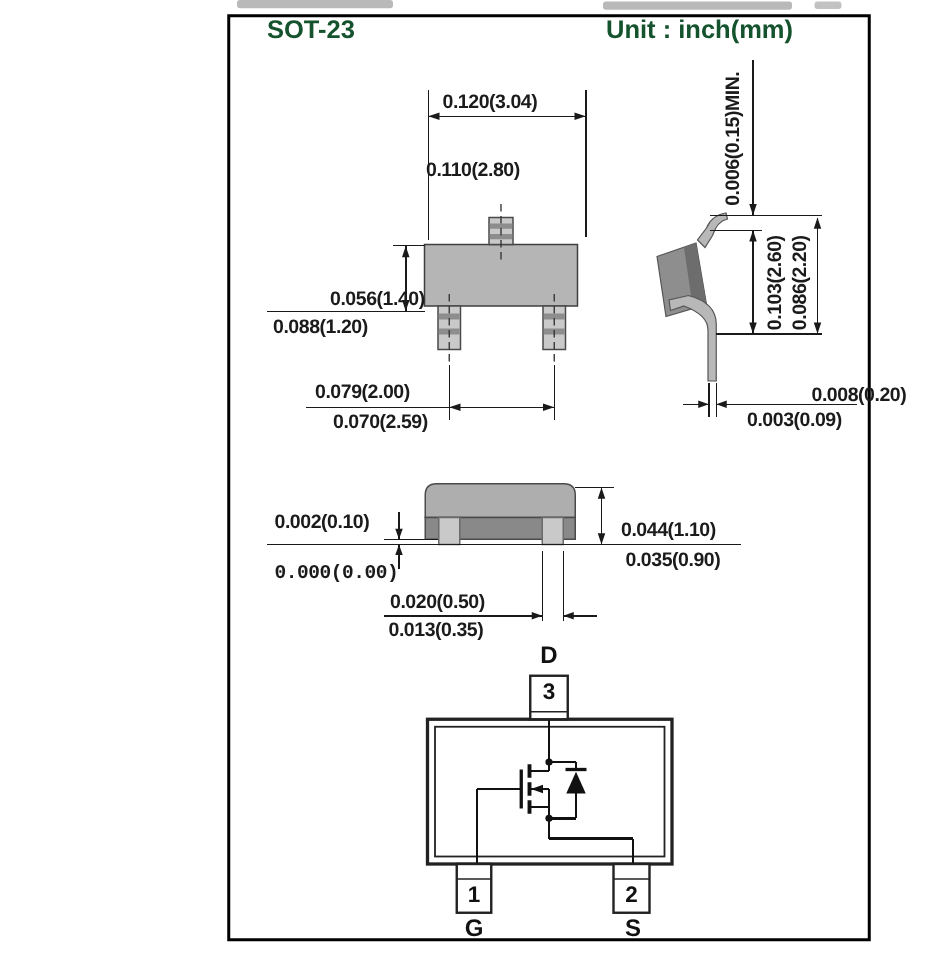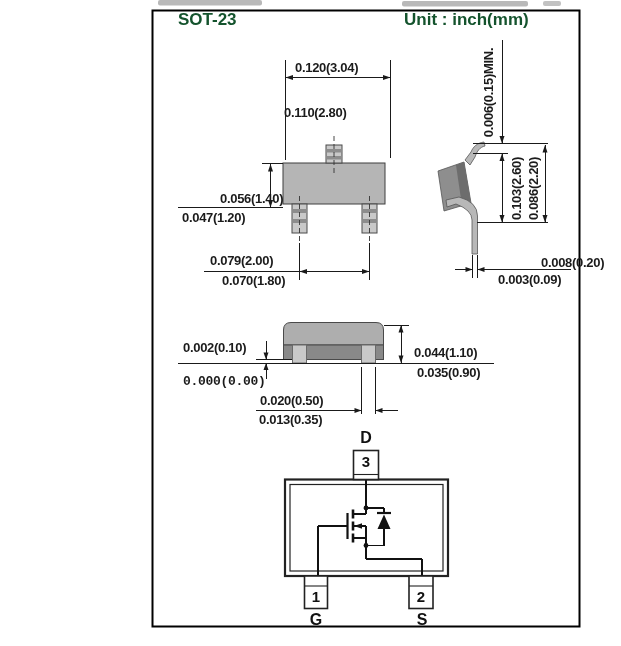--- a/index.html
+++ b/index.html
@@ -186,23 +186,23 @@
       </g>
     </g>
   </svg>
 
   <div class="big" style="left:178px;top:11px;">SOT-23</div>
   <div class="big" style="left:404px;top:11px;">Unit : inch(mm)</div>
 
   <div class="lbl" style="left:295px;top:61px;">0.120(3.04)</div>
   <div class="lbl" style="left:284px;top:81px;margin-top:25px;">0.110(2.80)</div>
   <div class="lbl" style="left:183px;top:192px;margin-left:37px;">0.056(1.40)</div>
-  <div class="lbl" style="left:182px;top:211px;">0.047(1.20)</div>
+  <div class="lbl" style="left:182px;top:211px;">0.088(1.20)</div>
   <div class="lbl" style="left:210px;top:254px;">0.079(2.00)</div>
-  <div class="lbl" style="left:222px;top:274px;">0.070(1.80)</div>
+  <div class="lbl" style="left:222px;top:274px;">0.070(2.59)</div>
 
   <div class="lbl rot" style="left:433px;top:85.5px;width:110px;">0.006(0.15)MIN.</div>
   <div class="lbl rot" style="left:476px;top:181.5px;width:80px;">0.103(2.60)</div>
   <div class="lbl rot" style="left:493px;top:181.5px;width:80px;">0.086(2.20)</div>
   <div class="lbl" style="left:497px;top:256px;margin-left:44px;">0.008(0.20)</div>
   <div class="lbl" style="left:498px;top:273px;">0.003(0.09)</div>
 
   <div class="lbl" style="left:183px;top:341px;">0.002(0.10)</div>
   <div class="lbl" style="left:183px;top:375px;font-family:Liberation Mono, monospace;">0.000(0.00)</div>
   <div class="lbl" style="left:414px;top:346px;">0.044(1.10)</div>

